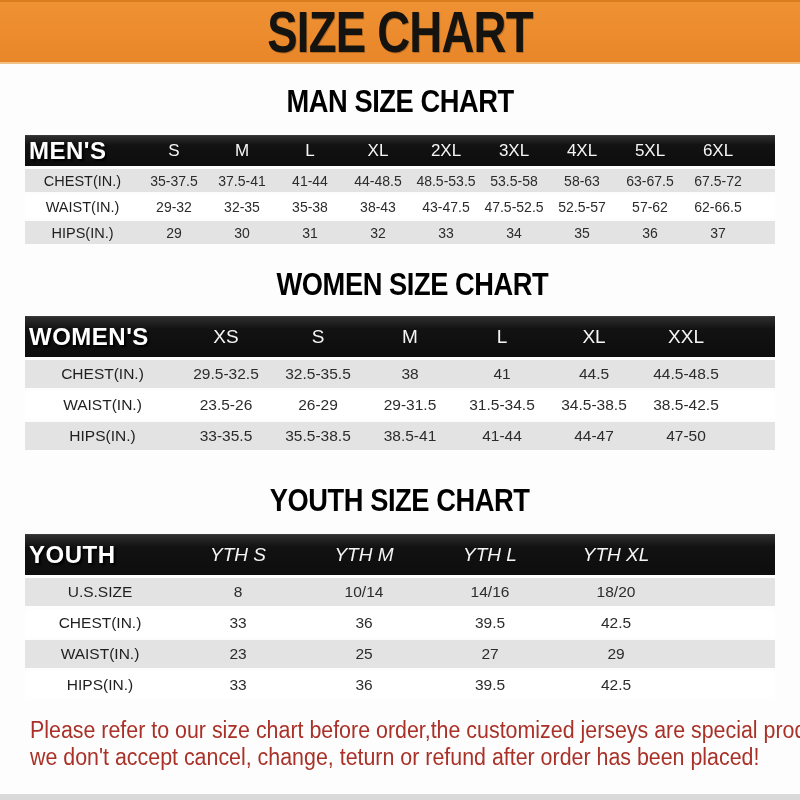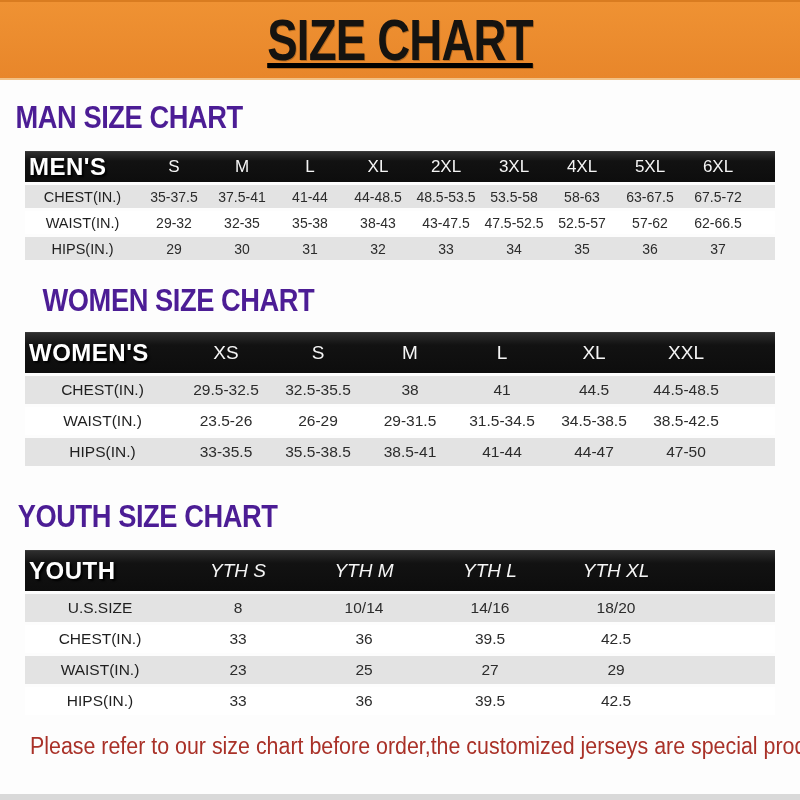--- a/index.html
+++ b/index.html
@@ -5,37 +5,37 @@
   * { margin:0; padding:0; box-sizing:border-box; }
   html,body { background:#ffffff; }
   .page {
     width:800px; height:800px; position:relative; overflow:hidden;
     background:#fdfdfd;
     font-family:"Liberation Sans", sans-serif;
   }
 
   
   .banner {
-    width:800px; height:80px;
+    width:800px; height:64px;
     background:linear-gradient(#ef9233, #e8862a);
     border-top:2px solid #d97c20;
     border-bottom:2px solid #f2c185;
-    display:flex; align-items:center; justify-content:center;text-decoration:underline;
+    display:flex; align-items:center; justify-content:center;
   }
   .banner-text {
     display:inline-block;
     font-size:57px; font-weight:bold; color:#151310;
     transform:scaleX(0.80); letter-spacing:-1px;
     line-height:1; padding-top:1px;
     text-shadow:1px 1px 0 rgba(90,45,0,.35);
   }
 
   
   .section-title {
-    color:#4c1d95;
+    text-align:center; color:#000000;
     font-weight:bold; font-size:31px; line-height:34px;
   }
   .section-title span { display:inline-block; transform:scaleX(0.88); letter-spacing:-0.5px; }
   .title-man   { margin-top:21px; }
   .title-women { margin-top:21px;padding-left:24px; }
   .title-youth { margin-top:31px; }
 
   
   table {
     width:750px; margin:0 auto;
@@ -260,16 +260,17 @@
           <td class="value-cell">36</td>
           <td class="value-cell">39.5</td>
           <td class="value-cell">42.5</td>
           <td class="spacer-cell"></td>
         </tr>
       </tbody>
   </table>
 
   <div class="footer-note">
     <div class="line"><span>Please refer to our size chart before order,the customized jerseys are special products,</span></div>
+    <div class="line"><span>we don't accept cancel, change, teturn or refund after order has been placed!</span></div>
   </div>
 
   <div class="bottom-strip"></div>
 </div>
 
 </body></html>

